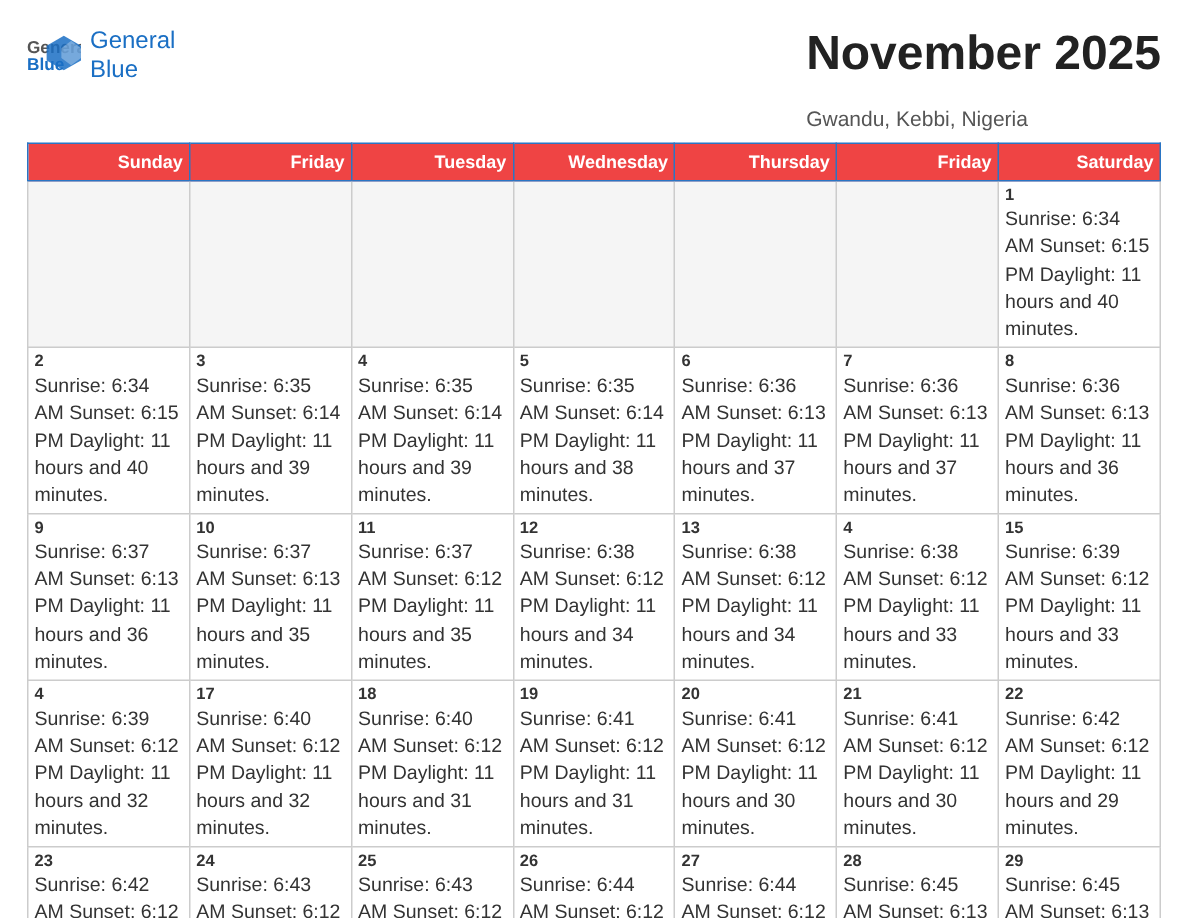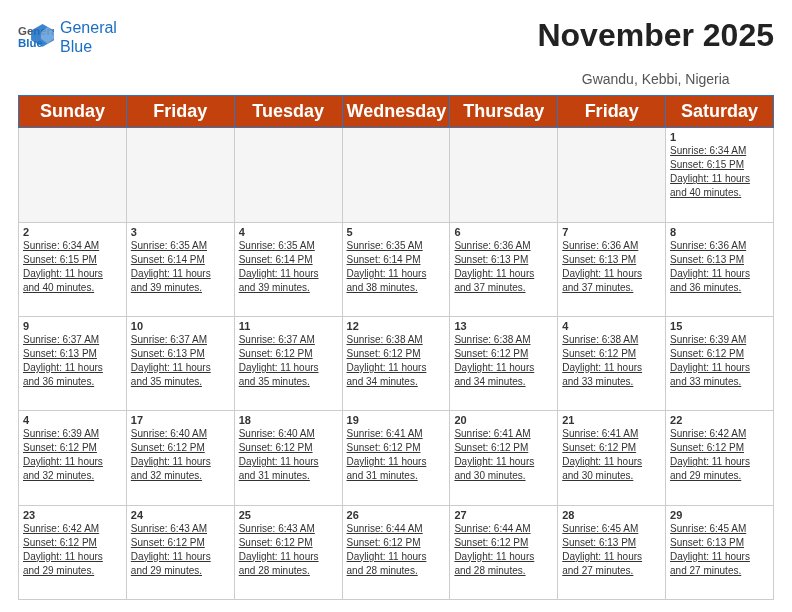--- a/index.html
+++ b/index.html
@@ -34,47 +34,47 @@
       line-height: 1.2;
     }
     .logo-text span {
       color: #1a6fc4;
     }
     .logo-icon {
       width: 36px;
       height: 30px;
     }
     .title-block {
-      text-align: center;
+      text-align: left;
     }
     .month-title {
       font-size: 32px;
       font-weight: bold;
       color: #222;
       line-height: 1.1;
     }
     .location {
       font-size: 14px;
       color: #555;
       margin-top: 18px;
     }
     .calendar {
       flex: 1;
       border: 1px solid #bbb;
       border-collapse: collapse;
       table-layout: fixed;
       width: 100%;
     }
     .calendar th {
-      background: #c2410c;
+      background: #ef4444;
       color: #fff;
-      font-size: 18px;
+      font-size: 12px;
       font-weight: bold;
       padding: 5px 4px;
-      text-align: center;
+      text-align: right;
       border: 1px solid #2a75c4;
     }
     .calendar td {
       vertical-align: top;
       border: 1px solid #ccc;
       padding: 3px 4px;
       font-size: 9.5px;
       color: #333;
       background: #fff;
     }
@@ -84,24 +84,23 @@
     .calendar td.last-row {
       background: #f0f0f0;
     }
     .day-num {
       font-weight: bold;
       font-size: 11px;
       display: block;
       margin-bottom: 1px;
     }
     .day-info {
-      font-size: 10px;
+      font-size: 13px;
       line-height: 1.4;
       color: #333;
-      text-decoration: underline;
     }
   </style>
 </head>
 <body>
 
 <div class="page">
   <div class="header">
     <div class="logo">
       <svg class="logo-icon" viewBox="0 0 44 36" xmlns="http://www.w3.org/2000/svg">
         <text x="0" y="16" font-size="14" font-family="Arial" font-weight="bold" fill="#555">General</text>

